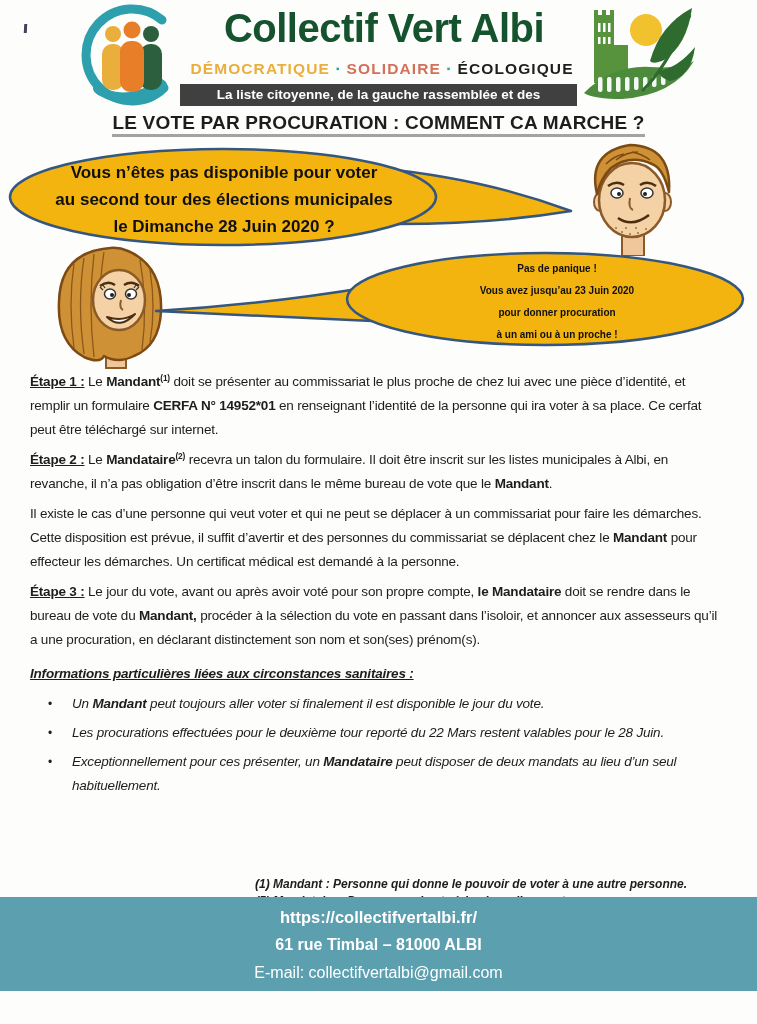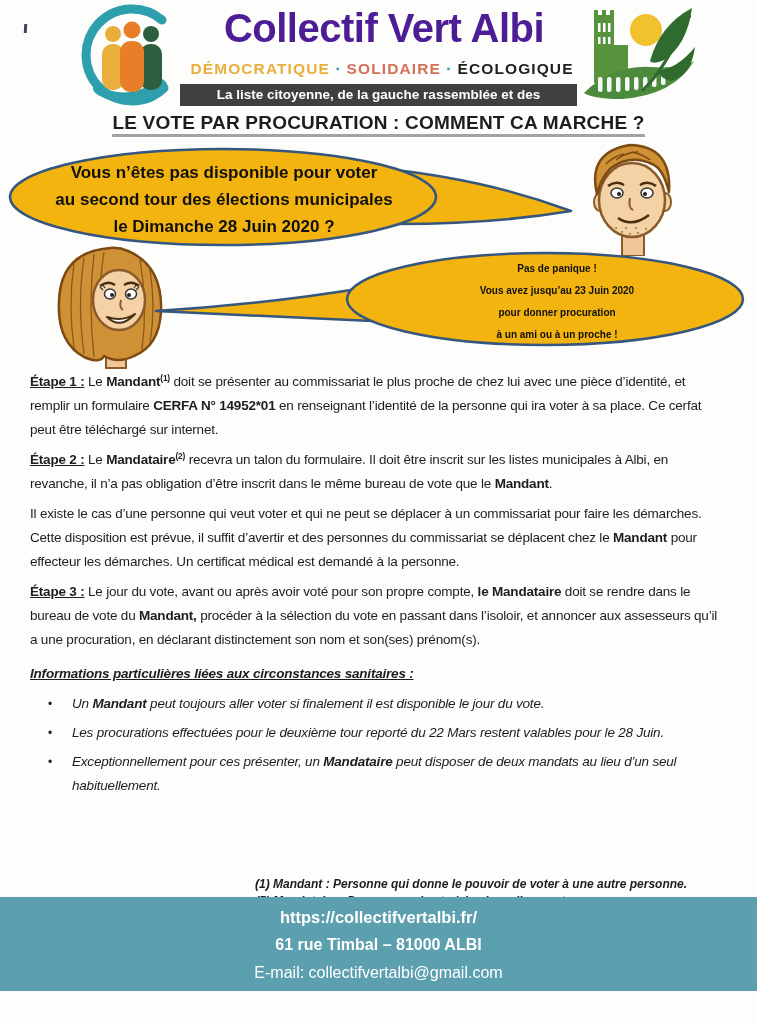--- a/index.html
+++ b/index.html
@@ -4,21 +4,21 @@
 <style>
   html,body{margin:0;padding:0;background:#e8e8e8;}
   .page{position:relative;width:757px;height:1024px;background:#fdfdfc;margin:0 auto;
         font-family:"Liberation Sans",sans-serif;overflow:hidden;color:#1d1d1b;}
   .abs{position:absolute;}
 
   .stray-mark{position:absolute;left:24px;top:24px;width:3px;height:9px;background:#43445c;transform:rotate(3deg);}
 
   
   .org-title{position:absolute;left:185px;top:6px;width:398px;text-align:center;
-             font-size:40px;font-weight:bold;color:#4c1d95;letter-spacing:-0.5px;}
+             font-size:40px;font-weight:bold;color:#14532d;letter-spacing:-0.5px;}
   .org-values{position:absolute;left:183px;top:60px;width:398px;text-align:center;
               font-size:15.5px;font-weight:bold;letter-spacing:1.1px;white-space:nowrap;}
   .org-values .sep{font-size:10px;vertical-align:2px;color:#2e9fac;padding:0 6px;}
   .v0{color:#e9ae3c;} .v1{color:#d4705a;} .v2{color:#1d1d1b;}
   .tagline-banner{position:absolute;left:180px;top:84px;width:397px;height:22px;line-height:22px;
                   background:#404040;color:#fff;font-size:13.5px;font-weight:bold;text-align:center;}
 
   
   .main-title{position:absolute;left:0;top:112px;width:757px;text-align:center;
               font-size:19px;font-weight:bold;letter-spacing:0.2px;}

